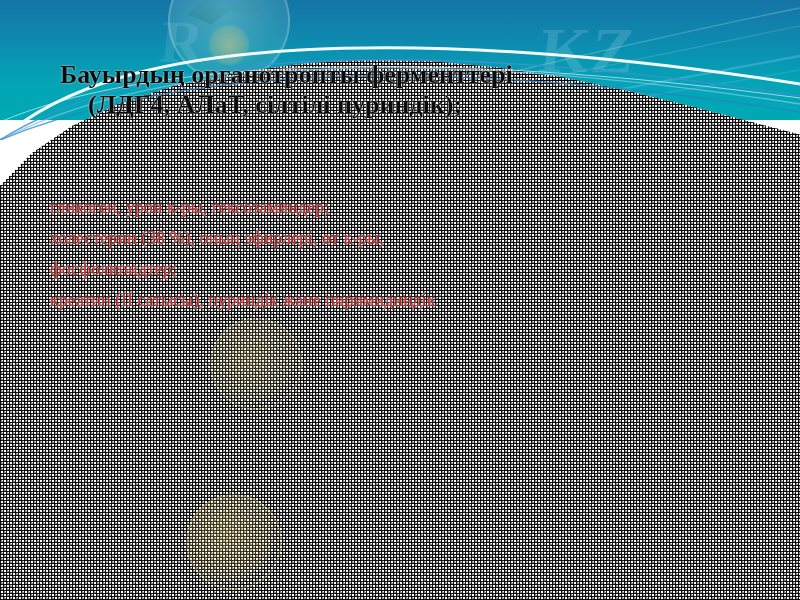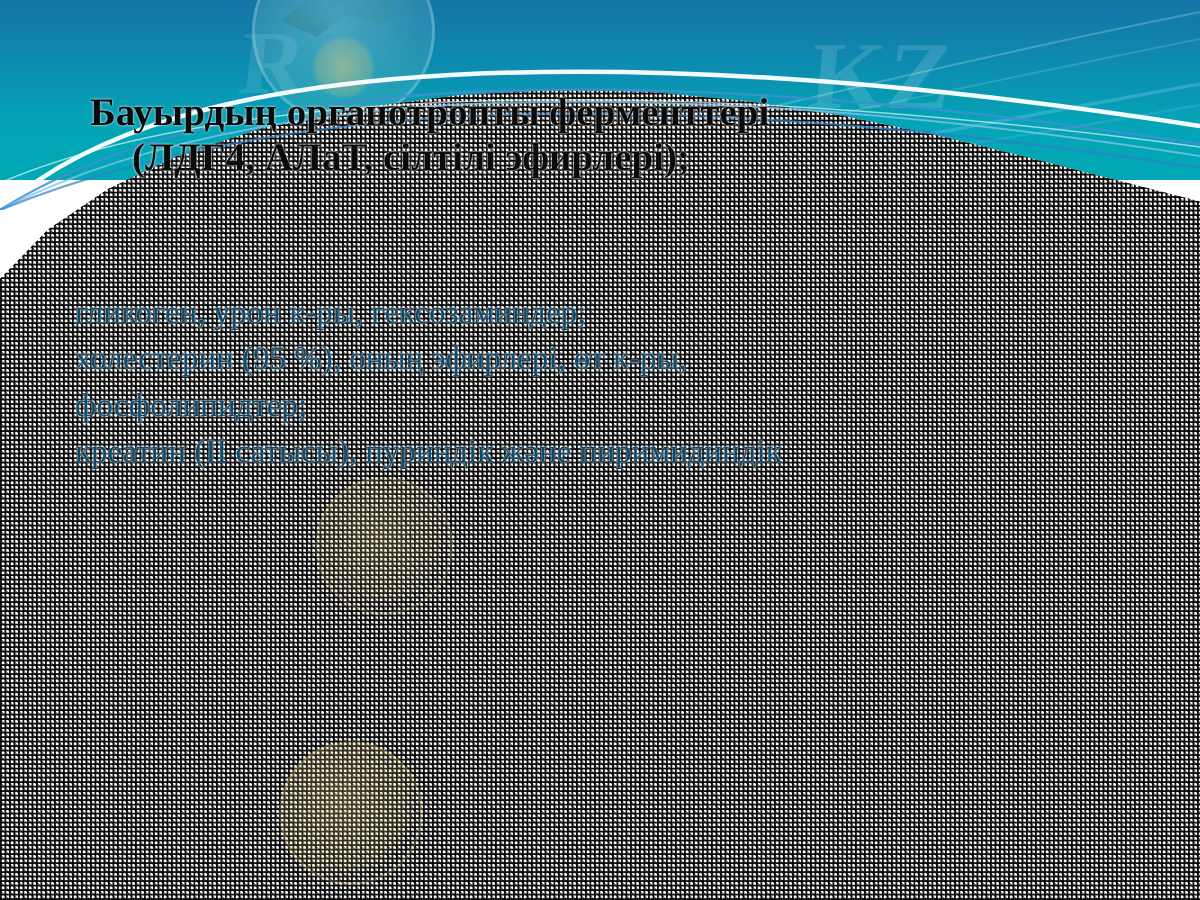--- a/index.html
+++ b/index.html
@@ -150,23 +150,23 @@
   }
   .title-line-2 {
     display: block;
     padding-left: 28px;
   }
 
   .body-block {
     position: absolute;
     left: 50px; top: 192px;
     width: 720px;
-    font-size: 22px;
+    font-size: 18px;
     line-height: 31px;
-    color: #0c4a6e;
+    color: #b91c1c;
     text-shadow: 0 0 2px rgba(255,255,255,0.50), 0 0 1px rgba(255,255,255,0.80);
   }
   .body-line { display: block; white-space: nowrap; }
 </style>
 </head>
 <body>
 
 <div id="slide">
 
   <div class="header-band"></div>
@@ -198,23 +198,23 @@
       <path d="M 0 140 C 78 108 178 86 300 78 C 450 70 620 84 800 112" stroke="#2f7fc4" stroke-width="1.5" fill="none" opacity="0.7"></path>
       <path d="M 0 122 C 70 92 170 74 300 68 C 450 62 620 74 800 98" stroke="rgba(255,255,255,0.6)" stroke-width="1" fill="none"></path>
     </svg>
   </div>
 
   <div class="wm-circle-mid"></div>
   <div class="wm-circle-bottom"></div>
 
   <div class="title-block">
     <span>Бауырдың органотропты ферменттері</span>
-    <span class="title-line-2">(ЛДГ4, АЛаТ, сілтілі эфирлері);</span>
+    <span class="title-line-2">(ЛДГ4, АЛаТ, сілтілі пуриндік);</span>
   </div>
 
   <div class="body-block">
     <span class="body-line">гликоген, урон к-ры, гексозаминдер;</span>
-    <span class="body-line">холестерин (95 %), оның эфирлері, өт к-ры,</span>
+    <span class="body-line">холестерин (38 %), оның эфирлері, өт к-ры,</span>
     <span class="body-line">фосфолипидтер;</span>
     <span class="body-line">креатин (ІІ сатысы), пуриндік және пиримидиндік</span>
   </div>
 
 </div>
 
 </body></html>

